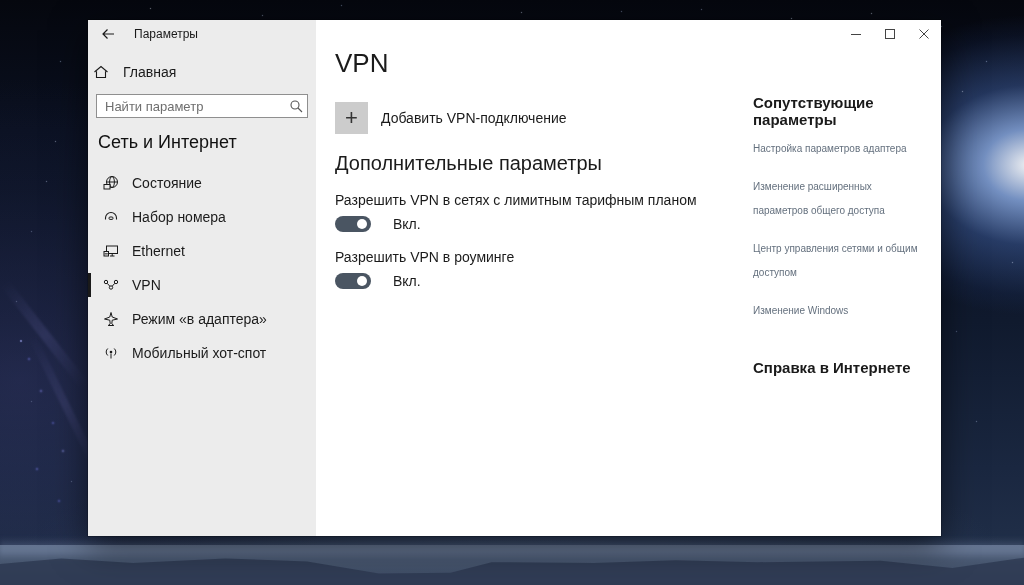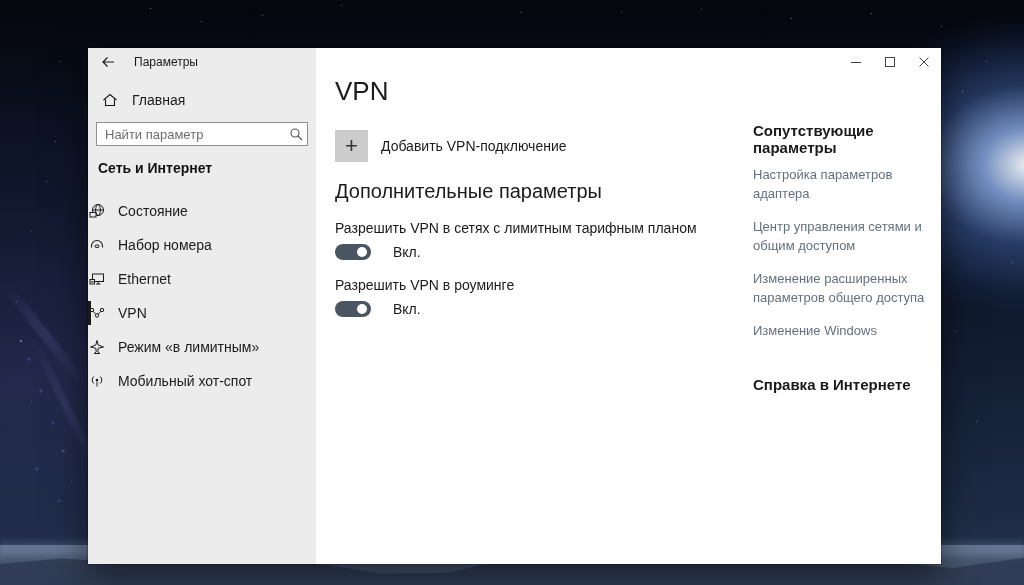--- a/index.html
+++ b/index.html
@@ -32,40 +32,40 @@
     opacity:.8;filter:blur(.4px);}
   .terrain{position:absolute;left:0;bottom:0;width:1024px;height:40px;
     background:linear-gradient(180deg,#5a6a85 0%,#47566f 45%,#3a4860 100%);}
   .terrain-sil{position:absolute;left:0;bottom:0;width:1024px;height:38px;background:#2e3a52;opacity:.85;
     clip-path:polygon(0 45%,6% 30%,13% 42%,22% 30%,30% 38%,37% 70%,44% 68%,48% 40%,58% 42%,66% 35%,74% 40%,86% 36%,93% 55%,100% 28%,100% 100%,0 100%);}
   .fog{position:absolute;left:0;bottom:26px;width:1024px;height:22px;
     background:linear-gradient(180deg,rgba(130,148,180,0) 0%,rgba(130,148,180,.38) 60%,rgba(130,148,180,0) 100%);
     filter:blur(2px);}
 
   
-  .win{position:absolute;left:88px;top:48px;width:853px;height:516px;background:#c2410c;
+  .win{position:absolute;left:88px;top:20px;width:853px;height:516px;background:#c2410c;
     box-shadow:0 10px 34px rgba(0,0,0,.55), 0 0 0 1px rgba(0,0,0,.18);display:flex;}
   .sidebar{width:228px;min-width:228px;background:#ececec;position:relative;}
   .main{flex:1;background:#ffffff;position:relative;}
 
   
   .titlebar-left{height:28px;display:flex;align-items:center;}
   .back-btn{width:40px;height:28px;display:flex;align-items:center;justify-content:center;cursor:default;}
   .app-title{font-size:12px;color:#1a1a1a;margin-left:6px;}
-  .home-row{display:flex;align-items:center;height:28px;margin-top:10px;padding-left:14px;}
+  .home-row{display:flex;align-items:center;height:28px;margin-top:10px;padding-left:5px;}
   .home-row .nav-label{margin-left:14px;}
   .searchbox{position:absolute;left:8px;top:74px;width:212px;height:24px;background:#fff;border:1px solid #8f8f8f;
     display:flex;align-items:center;box-sizing:border-box;}
   .searchbox input{flex:1;border:none;outline:none;background:transparent;font-size:13px;color:#333;
     padding:0 4px 0 8px;font-family:inherit;}
   .searchbox input::placeholder{color:#6e6e6e;opacity:1;}
   .search-icon{width:24px;display:flex;align-items:center;justify-content:center;}
-  .section-label{position:absolute;left:10px;top:112px;font-size:14px;font-weight:bold;color:#111;}
+  .section-label{position:absolute;left:10px;top:112px;font-size:18px;font-weight:normal;color:#111;}
   .nav{position:absolute;left:0;top:146px;width:100%;}
-  .nav-item{position:relative;height:34px;display:flex;align-items:center;cursor:default;}
+  .nav-item{position:relative;height:34px;display:flex;align-items:center;padding-left:14px;cursor:default;}
   .nav-item .icon{width:18px;display:flex;align-items:center;justify-content:center;}
   .nav-label{font-size:14px;color:#1b1b1b;margin-left:12px;white-space:nowrap;}
   .sel-bar{position:absolute;left:0;top:5px;width:3px;height:24px;background:#1a1a1a;display:none;}
   .nav-item.selected .sel-bar{display:block;}
 
   
   .win-controls{position:absolute;top:0;right:0;height:28px;display:flex;}
   .wc-btn{width:34px;height:28px;display:flex;align-items:center;justify-content:center;cursor:default;}
 
   
@@ -78,21 +78,21 @@
   .section-title{font-size:20px;color:#1b1b1b;margin-top:18px;}
   .toggle-label{font-size:14px;color:#1b1b1b;margin-top:17px;}
   .toggle-row{display:flex;align-items:center;margin-top:8px;}
   .toggle{width:36px;height:16px;border-radius:9px;background:#4a5562;position:relative;cursor:default;}
   .knob{position:absolute;top:3px;right:4px;width:10px;height:10px;border-radius:50%;background:#fff;}
   .toggle-state{font-size:14px;color:#1b1b1b;margin-left:22px;}
 
   
   .related{position:absolute;left:665px;top:74px;width:172px;}
   .col-header{font-size:15px;font-weight:600;color:#1a1a1a;}
-  .link{display:block;font-size:13px;color:#64707e;line-height:19px;margin-top:14px;text-decoration:none;cursor:pointer;}
+  .link{display:block;font-size:10px;color:#64707e;line-height:24px;margin-top:14px;text-decoration:none;cursor:pointer;}
   .link.first{margin-top:9px;}
   .help-block{margin-top:36px;}
   svg{display:block;}
 </style>
 </head>
 <body>
 
 <div class="stars"></div>
 <div class="tentacle t1"></div>
 <div class="tentacle t2"></div>
@@ -189,21 +189,21 @@
         <span class="nav-label">VPN</span>
       </div>
 
       <div class="nav-item">
 
         <span class="icon">
           <svg width="16" height="16" viewBox="0 0 16 16">
             <path d="M8 1.5 L9.2 6 L14.5 8 L9.2 9.2 L8.8 12.8 L10.8 14.5 H5.2 L7.2 12.8 L6.8 9.2 L1.5 8 L6.8 6 Z" stroke="#1a1a1a" stroke-width="1" fill="none" stroke-linejoin="round"></path>
           </svg>
         </span>
-        <span class="nav-label">Режим «в лимитным»</span>
+        <span class="nav-label">Режим «в адаптера»</span>
       </div>
 
       <div class="nav-item">
 
         <span class="icon">
           <svg width="16" height="16" viewBox="0 0 16 16">
             <circle cx="8" cy="7" r="1.3" fill="#1a1a1a"></circle>
             <path d="M8 8.5 V13.5" stroke="#1a1a1a" stroke-width="1"></path>
             <path d="M4.8 10.5 A 4.6 4.6 0 0 1 4.8 3.5" stroke="#1a1a1a" stroke-width="1" fill="none"></path>
             <path d="M11.2 3.5 A 4.6 4.6 0 0 1 11.2 10.5" stroke="#1a1a1a" stroke-width="1" fill="none"></path>
@@ -259,22 +259,22 @@
         <div class="toggle">
           <div class="knob"></div>
         </div>
         <span class="toggle-state">Вкл.</span>
       </div>
     </div>
 
     <div class="related" style="left:437px;">
       <div class="col-header">Сопутствующие параметры</div>
       <a class="link first">Настройка параметров адаптера</a>
+      <a class="link">Изменение расширенных параметров общего доступа</a>
       <a class="link">Центр управления сетями и общим доступом</a>
-      <a class="link">Изменение расширенных параметров общего доступа</a>
       <a class="link">Изменение Windows</a>
 
       <div class="help-block">
         <div class="col-header">Справка в Интернете</div>
       </div>
     </div>
 
   </div>
 </div>
 

